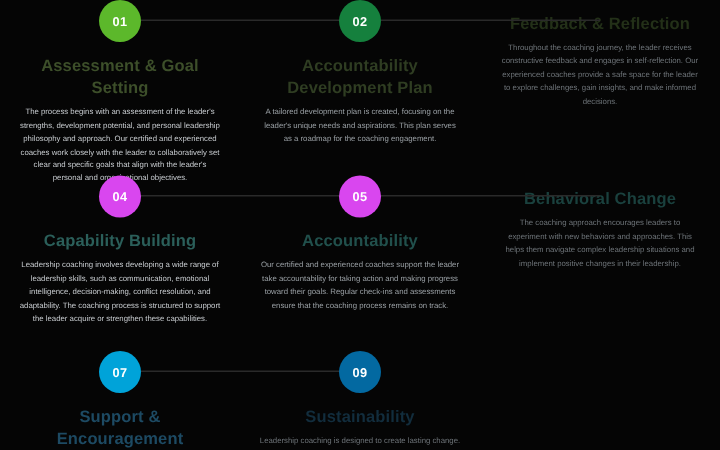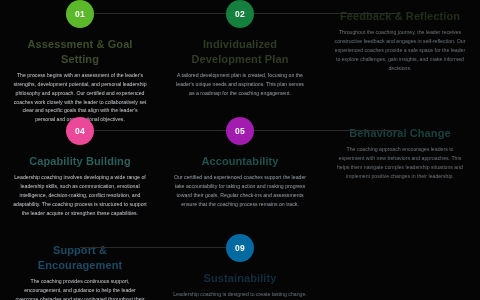--- a/index.html
+++ b/index.html
@@ -102,52 +102,53 @@
   <div class="step-cell r1 tier-0">
     <div class="rail rail-right-cap" style="background: rgb(42, 42, 42);"></div>
     <div class="badge" style="background: rgb(92, 184, 43);">01</div>
     <div class="step-title">Assessment &amp; Goal Setting</div>
     <div class="step-body">The process begins with an assessment of the leader's strengths, development potential, and personal leadership philosophy and approach. Our certified and experienced coaches work closely with the leader to collaboratively set clear and specific goals that align with the leader's personal and organizational objectives.</div>
   </div>
 
   <div class="step-cell r1 tier-1">
     <div class="rail" style="background: rgb(42, 42, 42);"></div>
     <div class="badge" style="background: #15803d;">02</div>
-    <div class="step-title">Individualized Development Plan</div>
+    <div class="step-title">Accountability Development Plan</div>
     <div class="step-body">A tailored development plan is created, focusing on the leader's unique needs and aspirations. This plan serves as a roadmap for the coaching engagement.</div>
   </div>
 
   <div class="step-cell r1 tier-2">
     <div class="rail rail-left-cap" style="background: rgb(42, 42, 42);"></div>
     <div class="step-title">Feedback &amp; Reflection</div>
     <div class="step-body">Throughout the coaching journey, the leader receives constructive feedback and engages in self-reflection. Our experienced coaches provide a safe space for the leader to explore challenges, gain insights, and make informed decisions.</div>
   </div>
 
   <div class="step-cell r2 tier-0">
     <div class="rail rail-right-cap" style="background: rgb(42, 42, 42);"></div>
-    <div class="badge" style="background: #ec4899;">04</div>
+    <div class="badge" style="background: #d946ef;">04</div>
     <div class="step-title">Capability Building</div>
     <div class="step-body">Leadership coaching involves developing a wide range of leadership skills, such as communication, emotional intelligence, decision-making, conflict resolution, and adaptability. The coaching process is structured to support the leader acquire or strengthen these capabilities.</div>
   </div>
 
   <div class="step-cell r2 tier-1">
     <div class="rail" style="background: rgb(42, 42, 42);"></div>
-    <div class="badge" style="background: #a21caf;">05</div>
+    <div class="badge" style="background: #d946ef;">05</div>
     <div class="step-title">Accountability</div>
     <div class="step-body">Our certified and experienced coaches support the leader take accountability for taking action and making progress toward their goals. Regular check-ins and assessments ensure that the coaching process remains on track.</div>
   </div>
 
   <div class="step-cell r2 tier-2">
     <div class="rail rail-left-cap" style="background: rgb(42, 42, 42);"></div>
     <div class="step-title">Behavioral Change</div>
     <div class="step-body">The coaching approach encourages leaders to experiment with new behaviors and approaches. This helps them navigate complex leadership situations and implement positive changes in their leadership.</div>
   </div>
 
   <div class="step-cell r3 tier-0">
     <div class="rail rail-right-cap" style="background: rgb(42, 42, 42);"></div>
+    <div class="badge" style="background: rgb(0, 163, 217);">07</div>
     <div class="step-title">Support &amp; Encouragement</div>
     <div class="step-body">The coaching provides continuous support, encouragement, and guidance to help the leader overcome obstacles and stay motivated throughout their development journey.</div>
   </div>
 
 
   <div class="step-cell r3 tier-2">
     <div class="rail rail-left-cap" style="background: rgb(42, 42, 42);"></div>
     <div class="badge" style="background: #0369a1;">09</div>
     <div class="step-title">Sustainability</div>
     <div class="step-body">Leadership coaching is designed to create lasting change. It equips leaders with the capabilities and mindset necessary for ongoing growth and development beyond the coaching engagement.</div>

